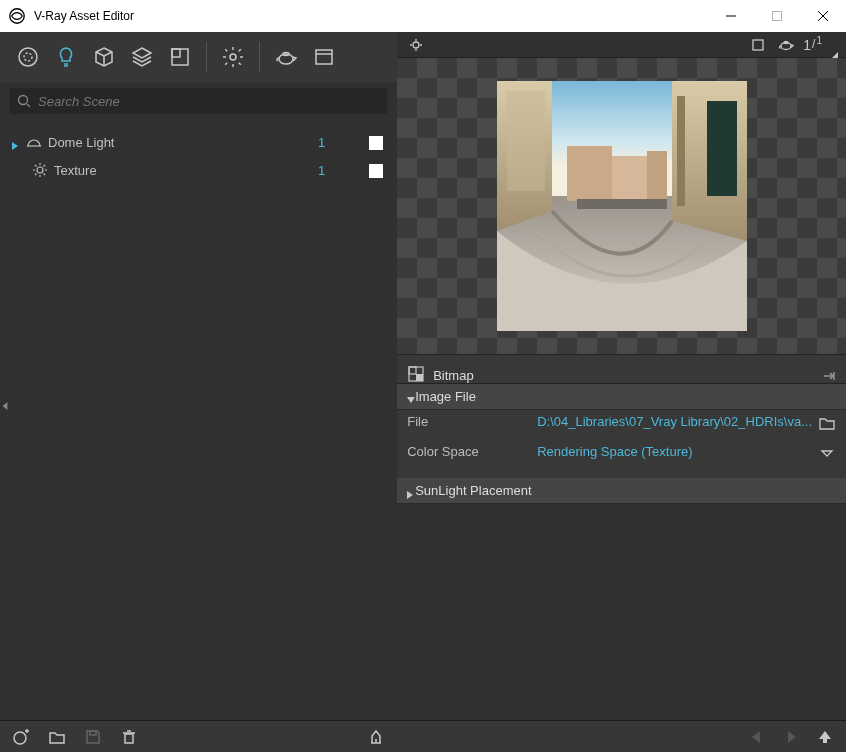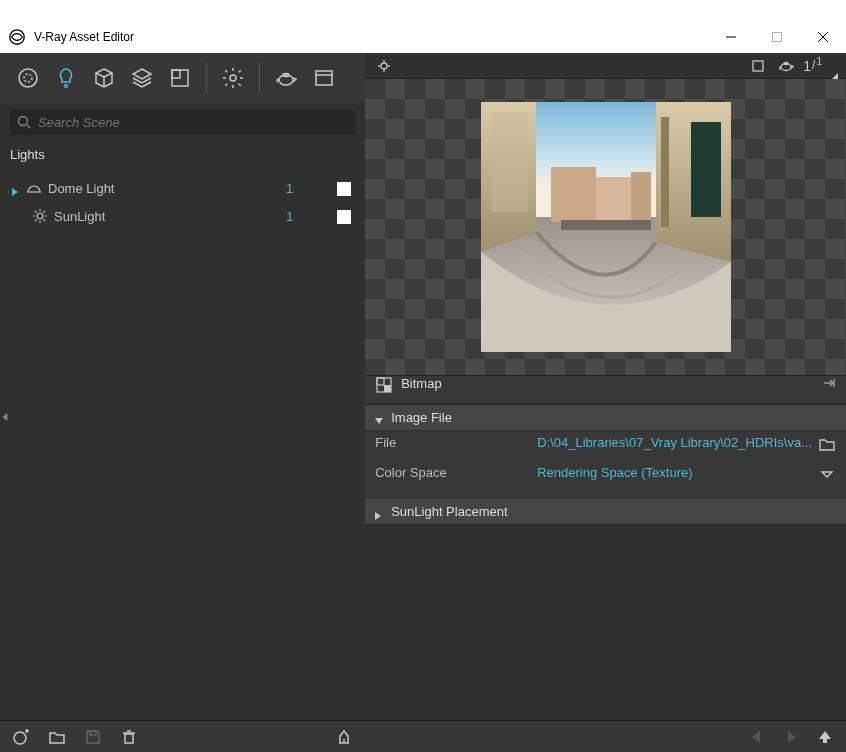--- a/index.html
+++ b/index.html
@@ -1,19 +1,19 @@
 <!DOCTYPE html>
 <html><head>
 <meta charset="utf-8">
 <style>
   * { box-sizing: border-box; margin: 0; padding: 0; font-family: "Segoe UI", Arial, sans-serif; }
   body { width: 846px; height: 752px; background: #fff; overflow: hidden; display: flex; flex-direction: column; }
   
   
-  .titlebar { height: 32px; background: #fff; display: flex; align-items: center; padding: 0 0 0 8px; margin-top: 21px; }
+  .titlebar { height: 32px; background: #fff; display: flex; align-items: center; padding: 0 0 0 8px; }
   .titlebar .app-icon { width: 18px; height: 18px; margin-right: 8px; }
   .titlebar .title { font-size: 12px; color: #000; flex: 1; }
   .titlebar .win-btn { width: 46px; height: 32px; display: flex; align-items: center; justify-content: center; }
   .titlebar .win-btn svg { width: 10px; height: 10px; }
   .titlebar .win-btn.disabled svg { opacity: 0.3; }
   
   
   .app-body { flex: 1; display: flex; background: #2f2f2f; color: #c8c8c8; position: relative; }
   
   
@@ -80,34 +80,34 @@
       linear-gradient(45deg,#4a4a4a 25%,transparent 25%),linear-gradient(-45deg,#4a4a4a 25%,transparent 25%),
       linear-gradient(45deg,transparent 75%,#4a4a4a 75%),linear-gradient(-45deg,transparent 75%,#4a4a4a 75%);
     background-size: 40px 40px;
     background-position: 0 0, 0 20px, 20px -20px, -20px 0px;
     background-color: #3b3b3b;
   }
   .preview .hdri { position: relative; width: 250px; height: 250px; }
   .preview .hdri svg { width: 100%; height: 100%; display: block; }
   
   
-  .bitmap-header { height: 30px; display: flex; align-items: flex-start; padding: 0 10px; background: #383838; border-top: 1px solid #222; border-bottom: 1px solid #222; }
+  .bitmap-header { height: 30px; display: flex; align-items: flex-end; padding: 0 10px; background: #383838; border-top: 1px solid #222; border-bottom: 1px solid #222; }
   .bitmap-header .bmp-icon { width: 18px; height: 18px; margin-right: 8px; }
   .bitmap-header .bmp-icon svg { stroke:#c8c8c8; fill:none; stroke-width:1.2; }
   .bitmap-header .label { font-size: 13px; flex: 1; color: #ddd; }
   .bitmap-header .arrow-right { width: 14px; height: 14px; }
   
   
-  .section-header { height: 26px; display: flex; align-items: center; padding: 0 10px; background: #454545; font-size: 13px; color: #ddd; gap: 8px; border-bottom: 1px solid #2a2a2a; }
+  .section-header { height: 26px; display: flex; align-items: center; padding: 0 10px; background: #454545; font-size: 13px; color: #ddd; border-bottom: 1px solid #2a2a2a; }
   .section-header .tri { width: 8px; height: 8px; }
   .section-header .tri svg { width: 8px; height: 8px; fill: #c8c8c8; }
   .section-body { padding: 4px 0; background: #383838; }
   .prop-row { display: flex; align-items: flex-start; height: 30px; padding: 0 10px; font-size: 13px; }
   .prop-row .plabel { width: 130px; color: #bbb; }
-  .prop-row .pvalue { flex: 1; color: #4db8d8; overflow: hidden; white-space: nowrap; text-overflow: ellipsis; margin-left: 32px; }
+  .prop-row .pvalue { flex: 1; color: #4db8d8; overflow: hidden; white-space: nowrap; text-overflow: ellipsis; }
   .prop-row .tail-icon { width: 18px; height: 18px; margin-left: 6px; }
   .prop-row .tail-icon svg { stroke: #c8c8c8; fill: none; stroke-width: 1.3; }
   .dropdown-caret svg { fill: #4db8d8; }
   
   
   .right-bottom-bar { height: 32px; border-top: 1px solid #1a1a1a; display: flex; align-items: center; justify-content: flex-end; padding: 0 6px; gap: 4px; background: #373737; }
   .right-bottom-bar .rb-btn { width: 30px; height: 24px; display: flex; align-items: center; justify-content: center; }
   .right-bottom-bar .rb-btn svg { width: 16px; height: 16px; stroke: #c8c8c8; fill: #c8c8c8; stroke-width: 0; }
   .right-bottom-bar .rb-btn.disabled svg { fill: #555; }
   
@@ -214,21 +214,20 @@
         <span class="search-icon">
           <svg viewBox="0 0 14 14">
               <circle cx="6" cy="6" r="4.5" fill="none" stroke="#888" stroke-width="1.3"></circle>
               <line x1="10" y1="10" x2="13" y2="13" stroke="#888" stroke-width="1.3"></line>
             </svg>
         </span>
         <input class="search-input" placeholder="Search Scene" style="">
       </div>
     </div>
 
-    <div class="cat-header">Lights</div>
 
     <div class="light-list">
       <div class="light-row">
         <span class="expand">
           <svg viewBox="0 0 6 8">
               <polygon points="0,0 6,4 0,8" fill="#4db8d8"></polygon>
             </svg>
         </span>
         <span class="light-icon">
           <svg viewBox="0 0 16 16">
@@ -249,21 +248,21 @@
                 <line x1="8" y1="13" x2="8" y2="15"></line>
                 <line x1="1" y1="8" x2="3" y2="8"></line>
                 <line x1="13" y1="8" x2="15" y2="8"></line>
                 <line x1="3" y1="3" x2="4.5" y2="4.5"></line>
                 <line x1="11.5" y1="11.5" x2="13" y2="13"></line>
                 <line x1="3" y1="13" x2="4.5" y2="11.5"></line>
                 <line x1="11.5" y1="4.5" x2="13" y2="3"></line>
               </g>
             </svg>
         </span>
-        <span class="name">SunLight</span>
+        <span class="name">Texture</span>
         <span class="count">1</span>
         <span class="swatch"></span>
       </div>
     </div>
 
     <div class="bottom-left-bar">
       <div class="bot-btn">
         <svg viewBox="0 0 18 18">
             <circle cx="8" cy="10" r="6"></circle>
             <line x1="13" y1="3" x2="17" y2="3"></line>

